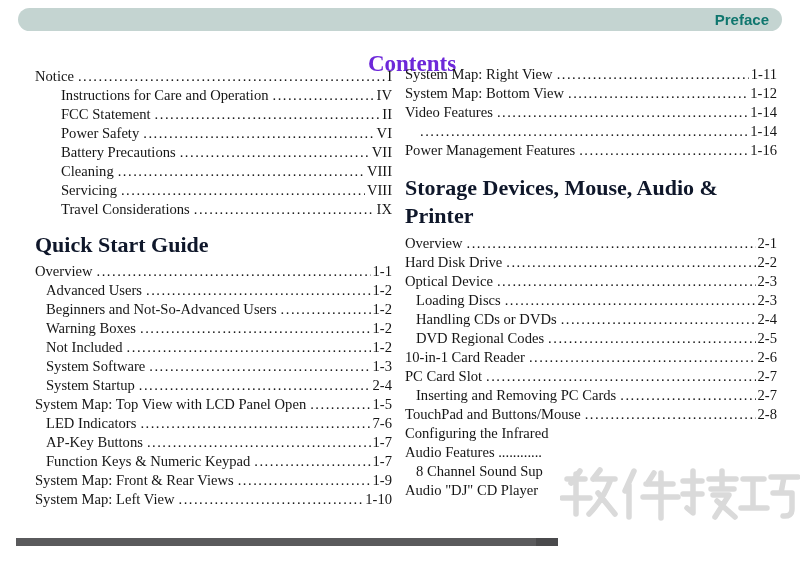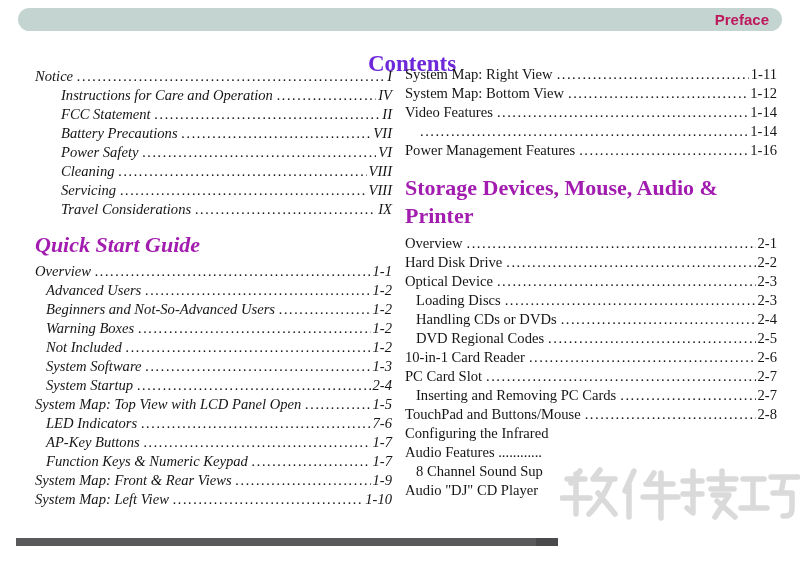--- a/index.html
+++ b/index.html
@@ -8,44 +8,44 @@
     background:#ffffff;color:#151515;
     font-family:"Liberation Serif", serif;
   }
   .header-bar{
     position:absolute;left:18px;top:8px;width:764px;height:23px;
     background:#c4d4d1;border-radius:12px;
   }
   .header-label{
     position:absolute;right:13px;top:0;line-height:23px;
     font-family:"Liberation Sans", sans-serif;font-weight:bold;
-    font-size:15px;color:#be185d;
+    font-size:15px;color:#0f766e;
   }
   .page-title{
     position:absolute;left:0;top:39px;width:100%;margin:12px;
     text-align:center;font-size:23px;font-weight:bold;color:#6d28d9;
   }
   .toc-col{position:absolute;}
-  #col1{left:35px;top:68px;width:357px;font-style:italic;}
+  #col1{left:35px;top:68px;width:357px;}
   #col2{left:405px;top:66px;width:372px;}
   .toc-row{display:flex;align-items:baseline;height:19px;font-size:14.6px;}
   .toc-label{white-space:nowrap;}
   .toc-dots{
     flex:1 1 auto;overflow:hidden;white-space:nowrap;
     margin:0 2px 0 4px;letter-spacing:1.5px;
   }
   .toc-dots::after{
     content:"..........................................................................................................................";
   }
   .toc-page{white-space:nowrap;}
   .lvl1{padding-left:11px;}
   #col1 .toc-section:first-child .lvl1{padding-left:26px;}
   .sec-heading{
     font-size:22px;font-weight:bold;line-height:27px;
-    margin:11px 0 5px 0;color:#a21caf;
+    margin:11px 0 5px 0;color:#0f172a;
   }
   #col2 .sec-heading{margin-top:13px;line-height:28px;}
   .bottom-rule{
     position:absolute;left:16px;top:538px;width:542px;height:8px;
     background:linear-gradient(to right,#5a5a5c 0 96%,#4a4a4c 96% 100%);
   }
   .watermark{position:absolute;left:560px;top:464px;width:240px;height:74px;}
 </style>
 </head>
 <body>
@@ -67,28 +67,28 @@
         <span class="toc-label">Instructions for Care and Operation</span>
         <span class="toc-dots"></span>
         <span class="toc-page">IV</span>
       </div>
       <div class="toc-row lvl1">
         <span class="toc-label">FCC Statement</span>
         <span class="toc-dots"></span>
         <span class="toc-page">II</span>
       </div>
       <div class="toc-row lvl1">
+        <span class="toc-label">Power Safety</span>
+        <span class="toc-dots"></span>
+        <span class="toc-page">VI</span>
+      </div>
+      <div class="toc-row lvl1">
         <span class="toc-label">Battery Precautions</span>
         <span class="toc-dots"></span>
         <span class="toc-page">VII</span>
-      </div>
-      <div class="toc-row lvl1">
-        <span class="toc-label">Power Safety</span>
-        <span class="toc-dots"></span>
-        <span class="toc-page">VI</span>
       </div>
       <div class="toc-row lvl1">
         <span class="toc-label">Cleaning</span>
         <span class="toc-dots"></span>
         <span class="toc-page">VIII</span>
       </div>
       <div class="toc-row lvl1">
         <span class="toc-label">Servicing</span>
         <span class="toc-dots"></span>
         <span class="toc-page">VIII</span>

